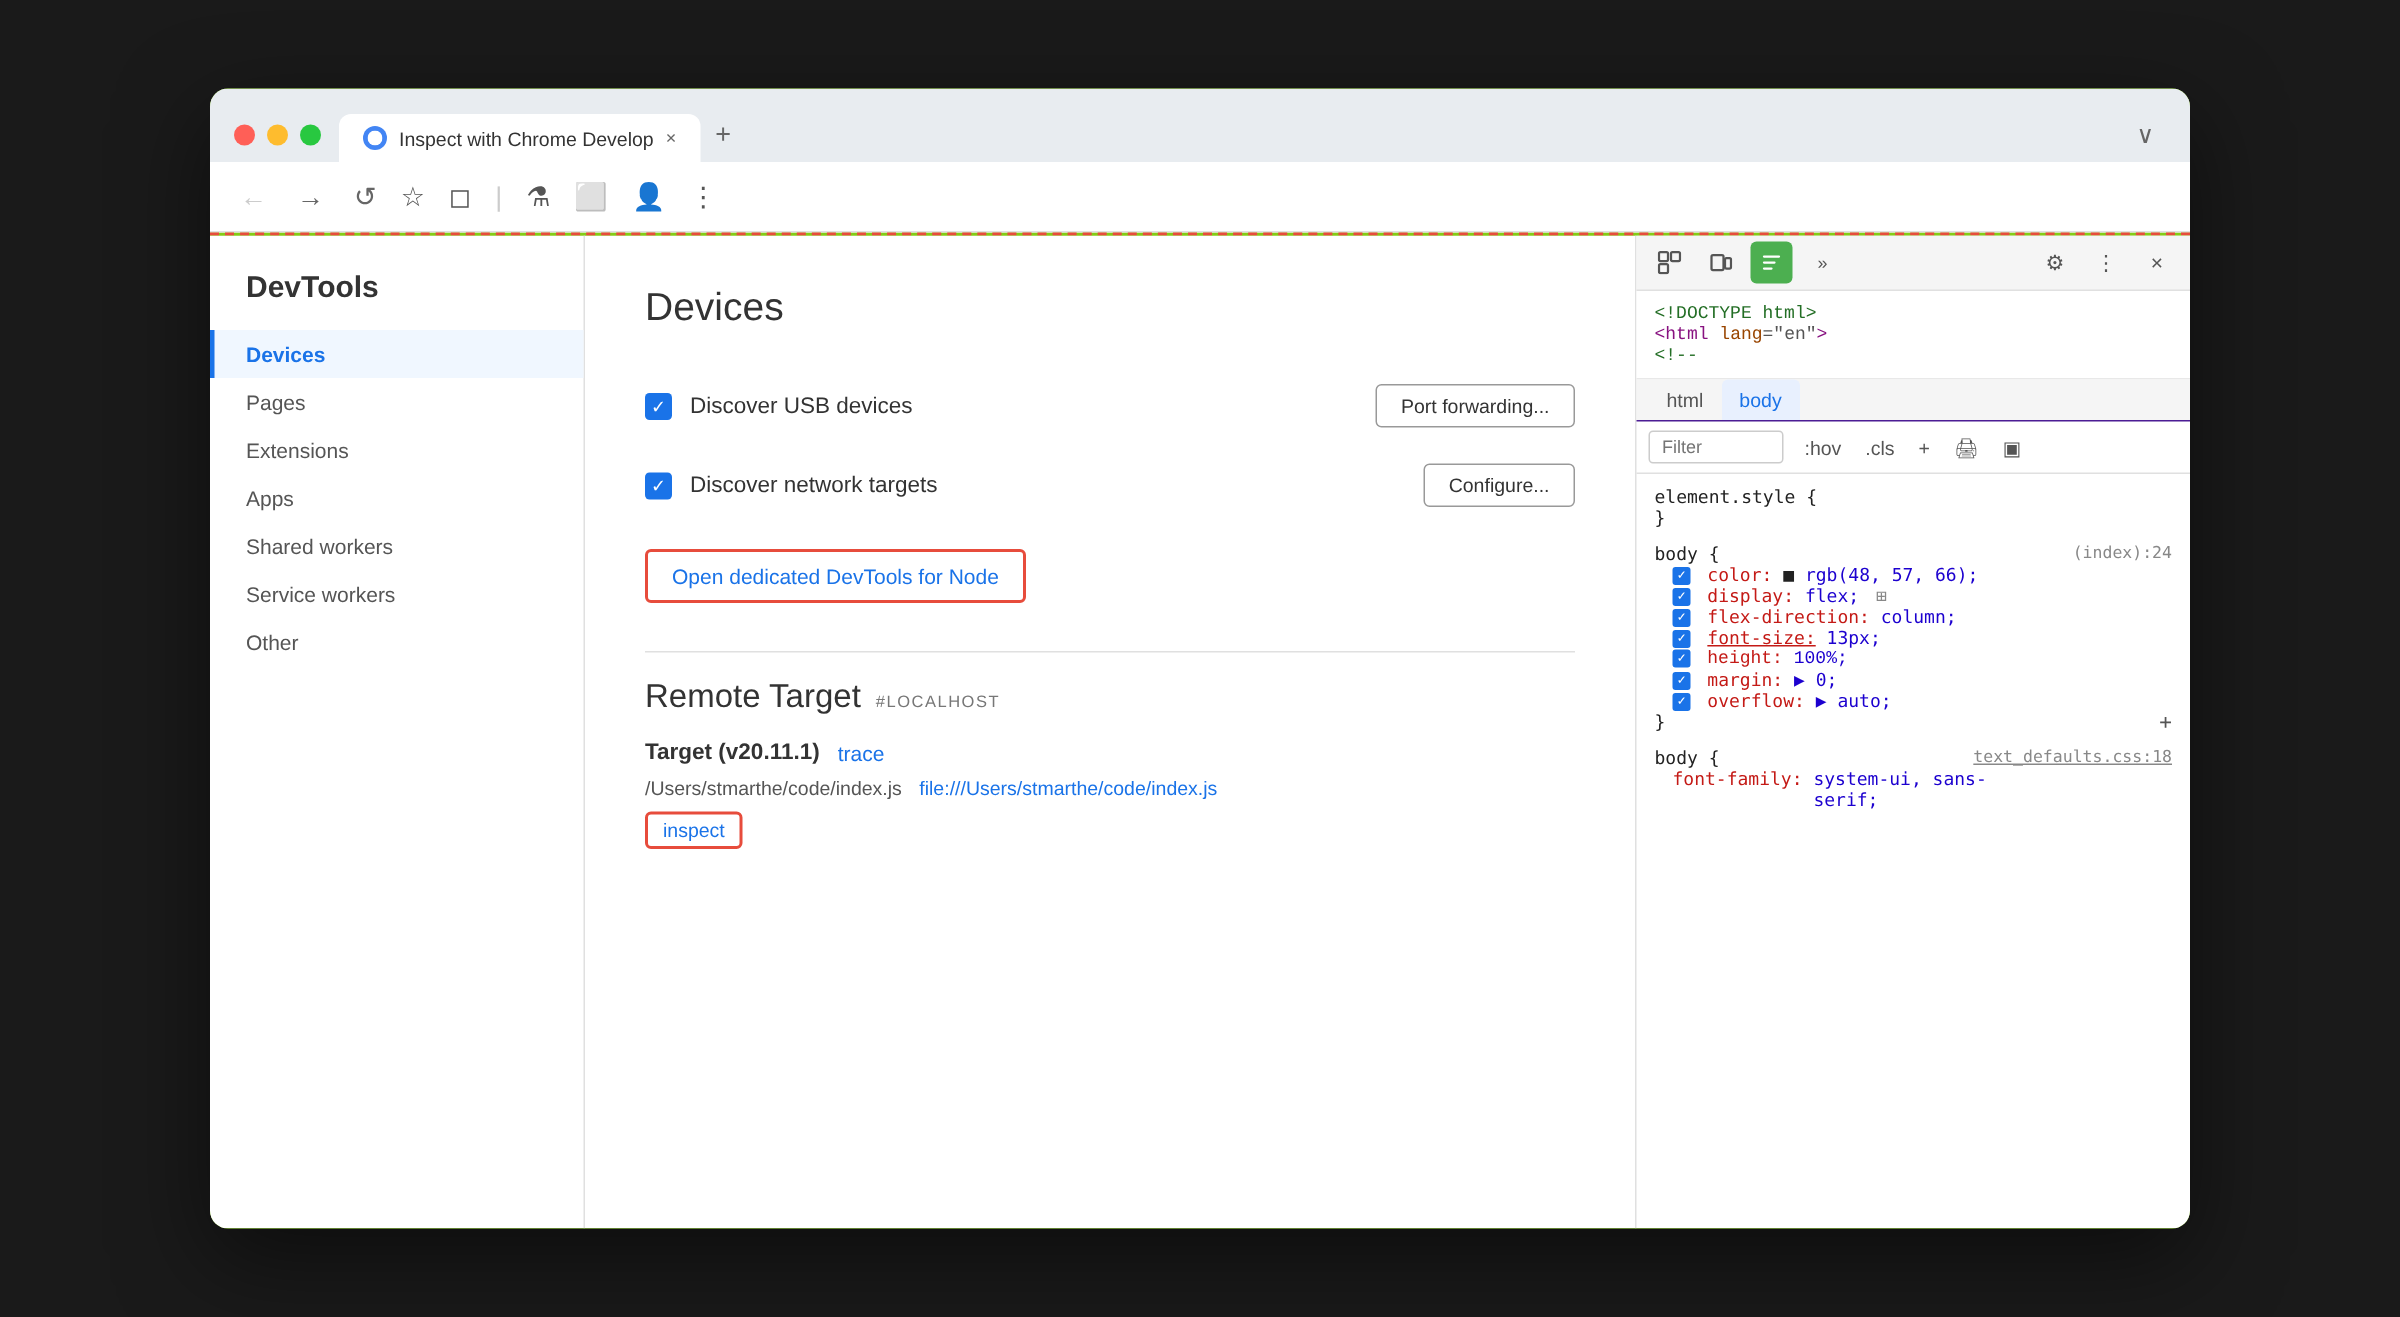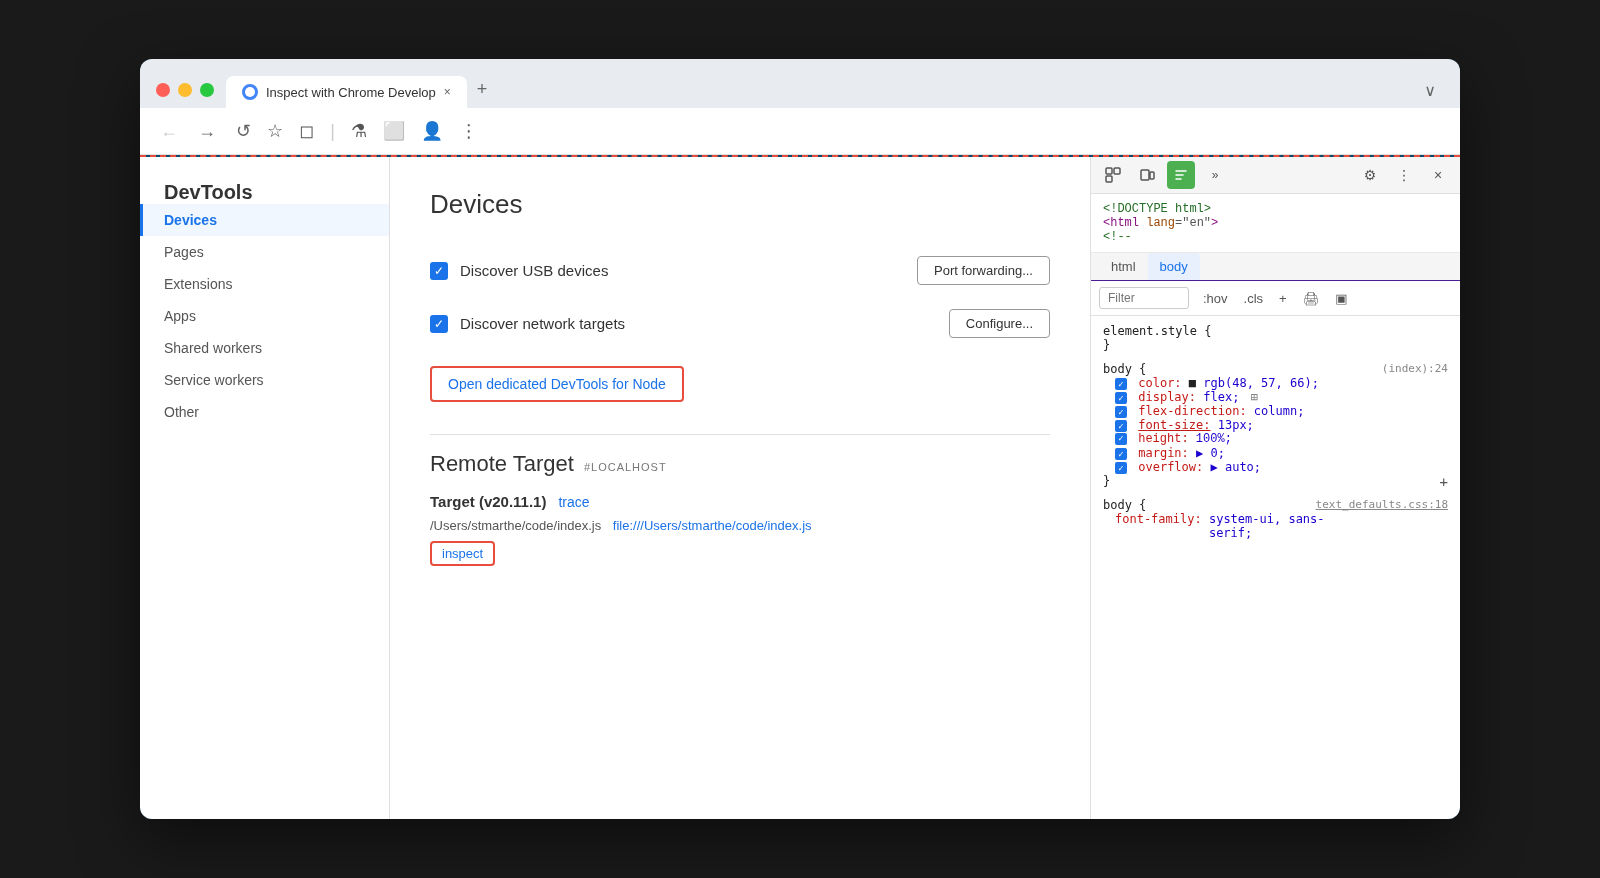--- a/index.html
+++ b/index.html
@@ -7,21 +7,21 @@
       background: #1a1a1a;
       display: flex;
       justify-content: center;
       align-items: center;
       height: 100vh;
       font-family: -apple-system, BlinkMacSystemFont, 'Segoe UI', sans-serif;
     }
     .browser-window {
       width: 1320px;
       height: 760px;
-      background: #0c4a6e;
+      background: #84cc16;
       border-radius: 12px;
       box-shadow: 0 20px 60px rgba(0,0,0,0.5);
       display: flex;
       flex-direction: column;
       overflow: hidden;
     }
     
     .title-bar {
       background: #e8ecf0;
       padding: 12px 16px 0;
@@ -150,21 +150,21 @@
       width: 250px;
       background: #fff;
       padding: 24px 0;
       border-right: 1px solid #e0e0e0;
       flex-shrink: 0;
     }
     .sidebar-title {
       font-size: 20px;
       font-weight: 600;
       color: #333;
-      padding: 0 24px 0;
+      padding: 0 24px 16px;
     }
     .sidebar-nav { list-style: none; }
     .sidebar-item {
       padding: 8px 24px;
       font-size: 14px;
       color: #555;
       cursor: pointer;
     }
     .sidebar-item.active {
       color: #1a73e8;

